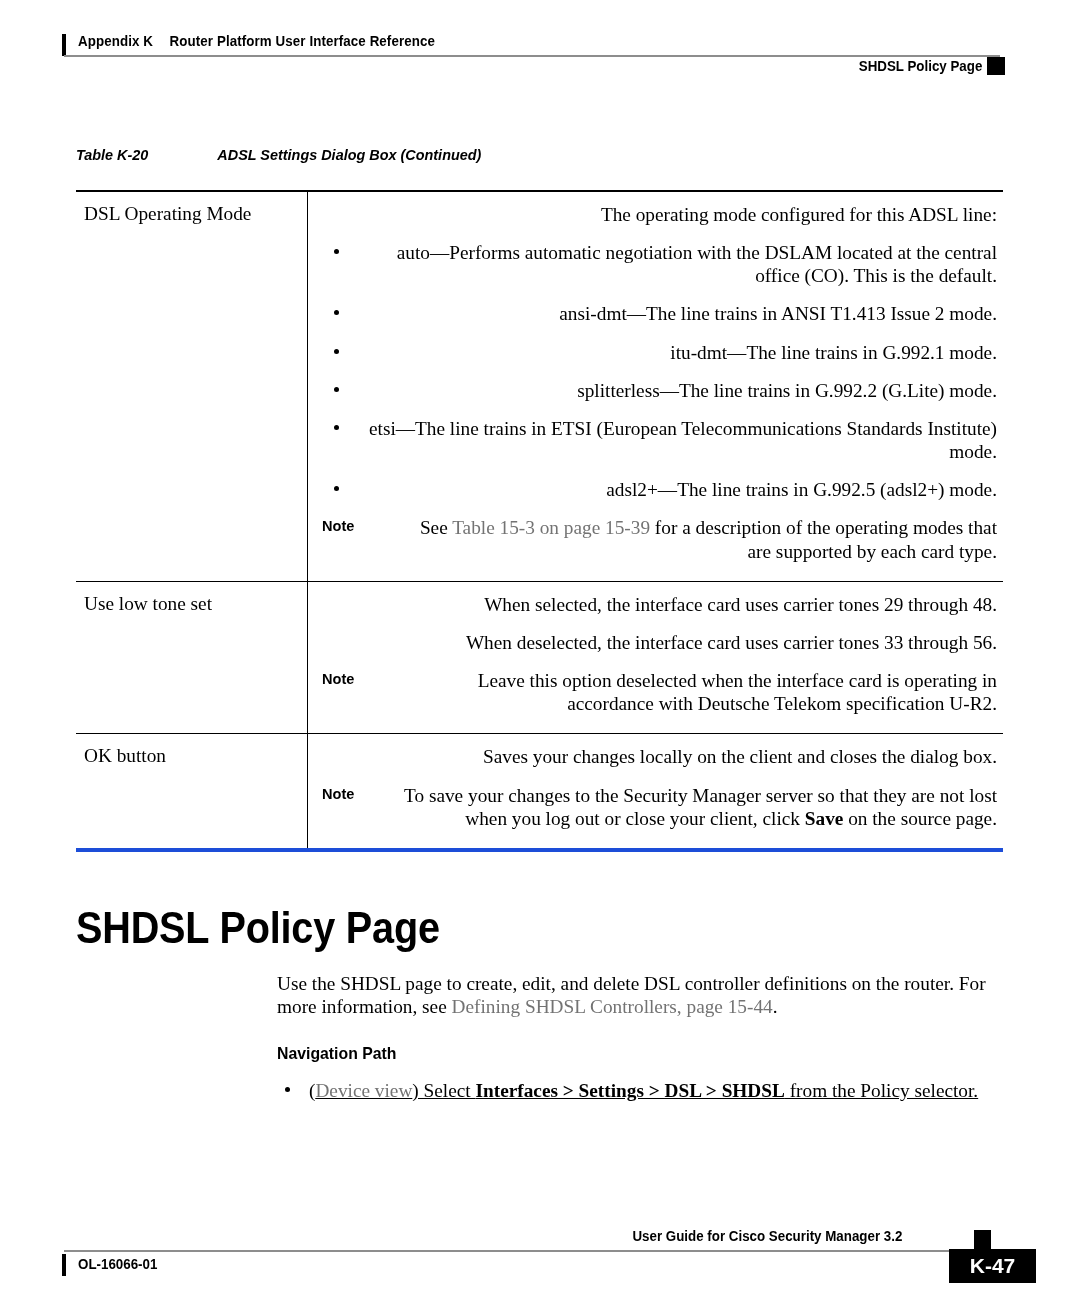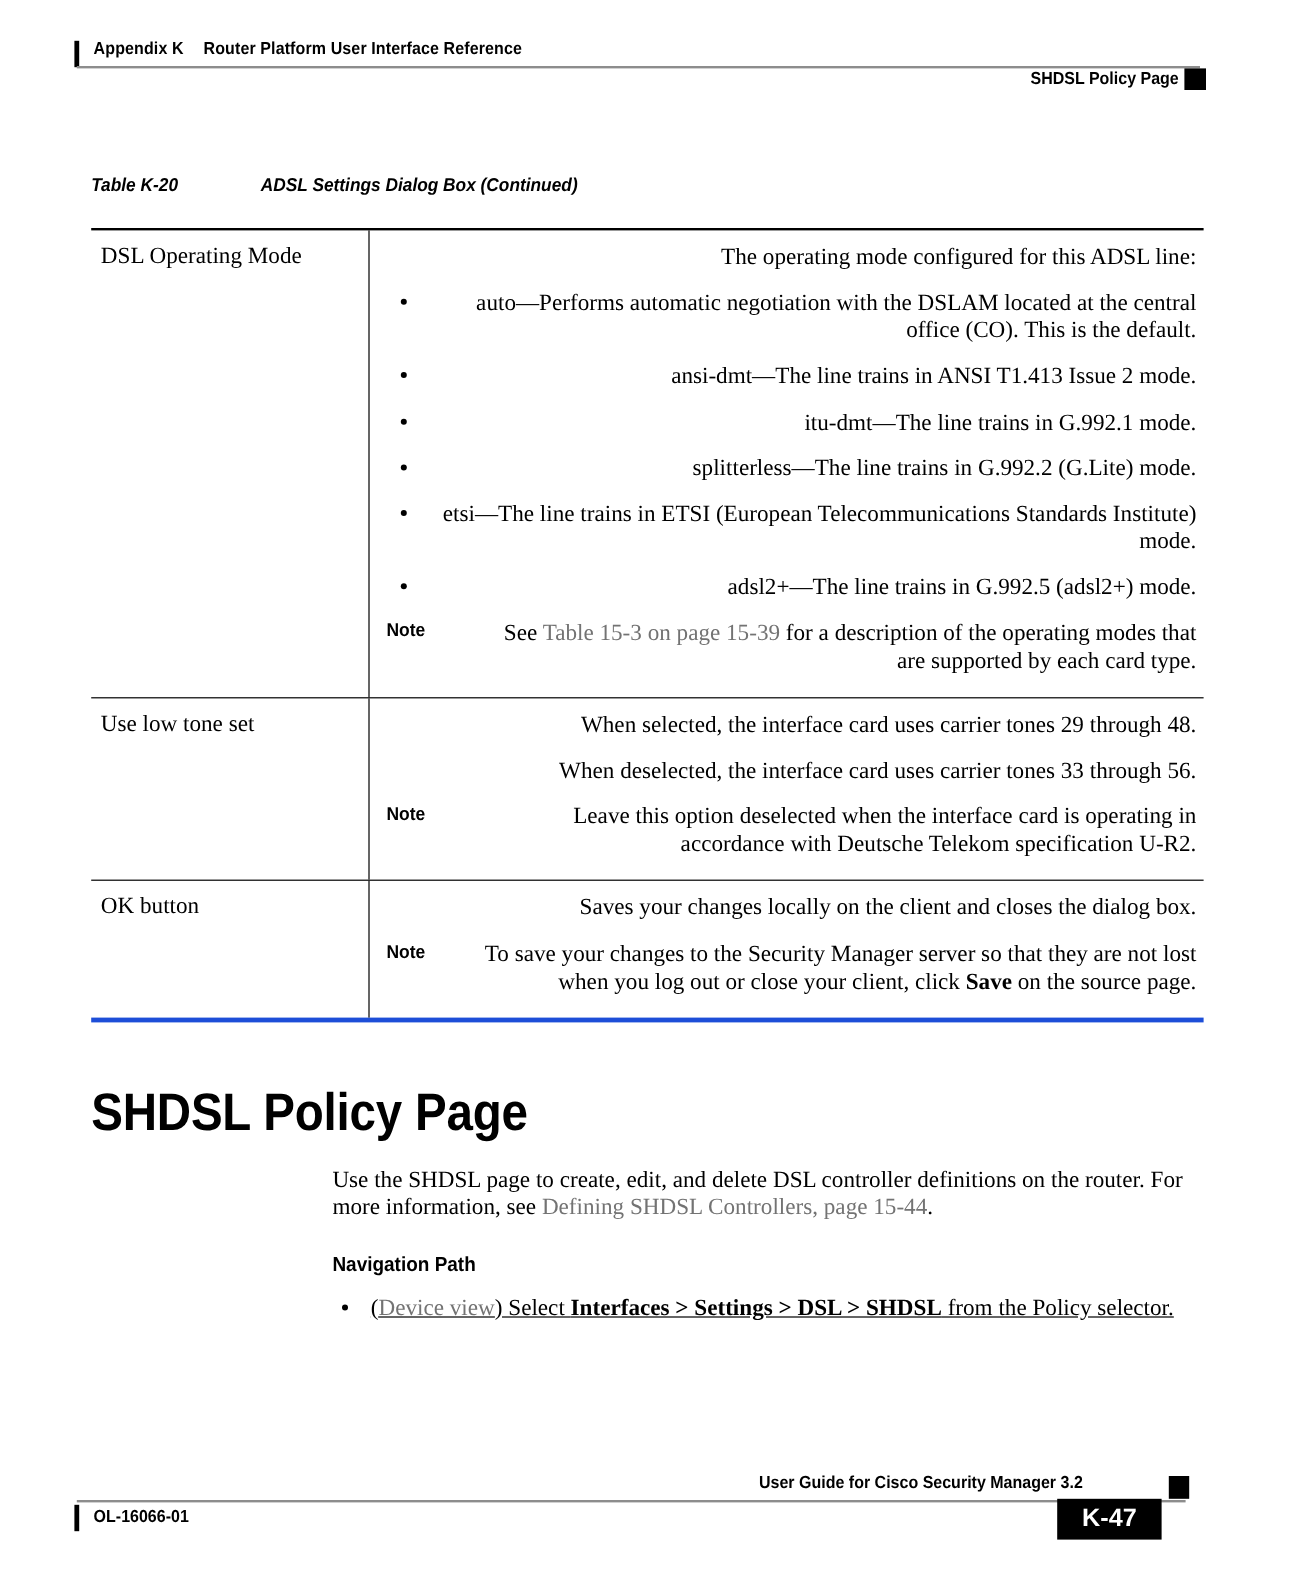--- a/index.html
+++ b/index.html
@@ -259,21 +259,21 @@
     top: 28px;
     font-family: "Liberation Sans Narrow", "Liberation Sans", sans-serif;
     font-weight: bold;
     font-size: 14.5px;
     white-space: nowrap;
     transform: scaleX(.92);
     transform-origin: left center;
   }
   .pgbox {
     position: absolute;
-    left: 819px;
+    left: 887px;
     top: 21px;
     width: 87px;
     height: 34px;
     background: #000;
     color: #fff;
     font-family: "Liberation Sans Narrow", "Liberation Sans", sans-serif;
     font-weight: bold;
     font-size: 21px;
     display: flex;
     align-items: center;

